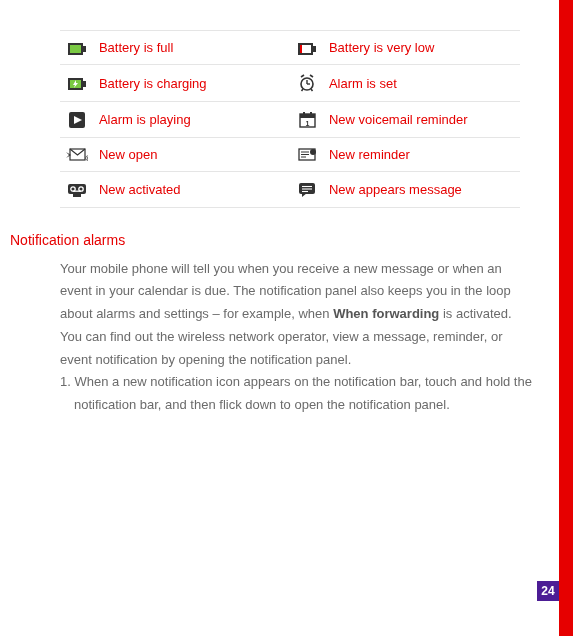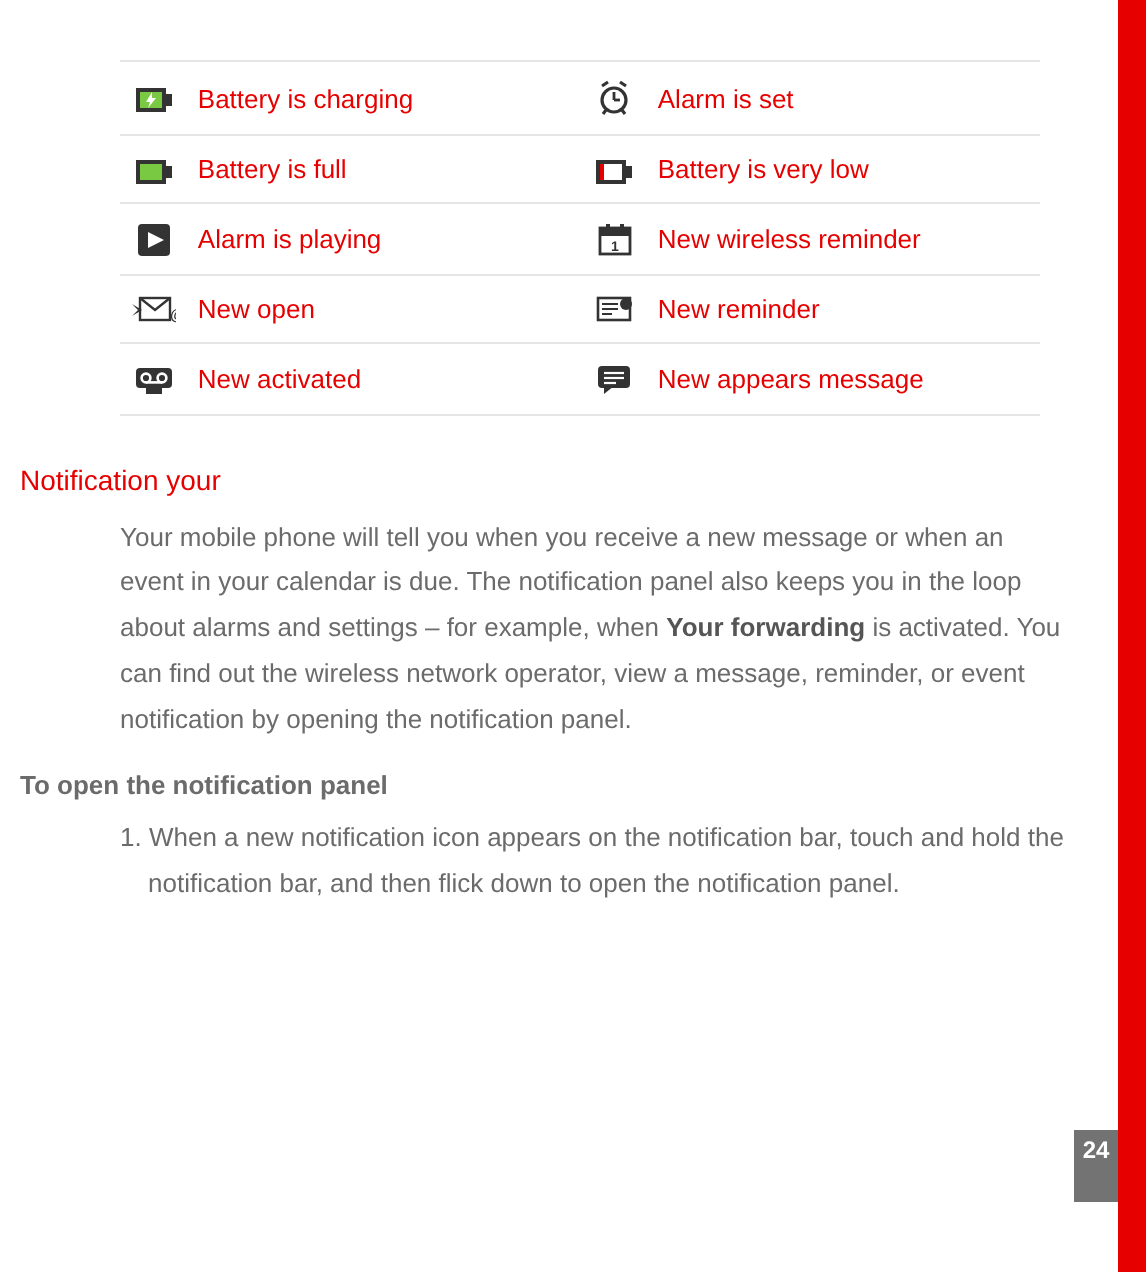--- a/index.html
+++ b/index.html
@@ -22,22 +22,22 @@
     top: 0;
     width: 14px;
     height: 636px;
     background: #e60000;
   }
   .pagenum-block {
     position: absolute;
     right: 14px;
     bottom: 35px;
     width: 22px;
-    height: 36px;
-    background: #737373;
+    height: 20px;
+    background: #4c1d95;
     color: #ffffff;
     font-size: 12px;
     font-weight: bold;
     text-align: center;
     line-height: 20px;
   }
   .footer {
     position: absolute;
     bottom: 20px;
     left: 10px;
@@ -102,20 +102,40 @@
 <body>
 
 <div class="page">
   <div class="redbar"></div>
   <div class="pagenum-block">24</div>
 
   <table class="status-table">
 
     <tbody>
         <tr>
+      <td class="iconcell">
+        <svg class="ico" width="18" height="12" viewBox="0 0 18 12">
+          <rect x="0" y="0" width="15" height="12" fill="#333"></rect>
+          <rect x="15" y="3" width="3" height="6" fill="#333"></rect>
+          <rect x="2" y="2" width="11" height="8" fill="#7ac943"></rect>
+        </svg>
+      </td>
+      <td class="labelcell">Battery is full</td>
+      <td class="iconcell">
+        <svg class="ico" width="18" height="12" viewBox="0 0 18 12">
+          <rect x="0" y="0" width="15" height="12" fill="#333"></rect>
+          <rect x="15" y="3" width="3" height="6" fill="#333"></rect>
+          <rect x="2" y="2" width="11" height="8" fill="#fff"></rect>
+          <rect x="2" y="2" width="2" height="8" fill="#e60000"></rect>
+        </svg>
+      </td>
+      <td class="labelcell">Battery is very low</td>
+    </tr>
+
+    <tr>
       <td class="iconcell">
         <svg class="ico" width="18" height="12" viewBox="0 0 18 12">
           <rect x="0" y="0" width="15" height="12" fill="#333"></rect>
           <rect x="15" y="3" width="3" height="6" fill="#333"></rect>
           <rect x="2" y="2" width="11" height="8" fill="#7ac943"></rect>
           <polygon points="8,2 5,7 7,7 6,10 10,5 8,5" fill="#fff"></polygon>
         </svg>
       </td>
       <td class="labelcell">Battery is charging</td>
       <td class="iconcell">
@@ -127,56 +147,36 @@
           <line x1="15" y1="3" x2="12" y2="1" stroke="#333" stroke-width="1.6"></line>
           <line x1="5" y1="15" x2="3.5" y2="17" stroke="#333" stroke-width="1.6"></line>
           <line x1="13" y1="15" x2="14.5" y2="17" stroke="#333" stroke-width="1.6"></line>
         </svg>
       </td>
       <td class="labelcell">Alarm is set</td>
     </tr>
 
     <tr>
       <td class="iconcell">
-        <svg class="ico" width="18" height="12" viewBox="0 0 18 12">
-          <rect x="0" y="0" width="15" height="12" fill="#333"></rect>
-          <rect x="15" y="3" width="3" height="6" fill="#333"></rect>
-          <rect x="2" y="2" width="11" height="8" fill="#7ac943"></rect>
-        </svg>
-      </td>
-      <td class="labelcell">Battery is full</td>
-      <td class="iconcell">
-        <svg class="ico" width="18" height="12" viewBox="0 0 18 12">
-          <rect x="0" y="0" width="15" height="12" fill="#333"></rect>
-          <rect x="15" y="3" width="3" height="6" fill="#333"></rect>
-          <rect x="2" y="2" width="11" height="8" fill="#fff"></rect>
-          <rect x="2" y="2" width="2" height="8" fill="#e60000"></rect>
-        </svg>
-      </td>
-      <td class="labelcell">Battery is very low</td>
-    </tr>
-
-    <tr>
-      <td class="iconcell">
         <svg class="ico" width="16" height="16" viewBox="0 0 16 16">
           <rect x="0" y="0" width="16" height="16" rx="2" fill="#333"></rect>
           <polygon points="5,4 13,8 5,12" fill="#fff"></polygon>
         </svg>
       </td>
       <td class="labelcell">Alarm is playing</td>
       <td class="iconcell">
         <svg class="ico" width="17" height="16" viewBox="0 0 17 16">
           <rect x="1" y="2" width="15" height="13" fill="none" stroke="#333" stroke-width="1.4"></rect>
           <rect x="1" y="2" width="15" height="4" fill="#333"></rect>
           <rect x="4" y="0" width="2" height="4" fill="#333"></rect>
           <rect x="11" y="0" width="2" height="4" fill="#333"></rect>
           <text x="8.5" y="13.5" font-size="7" font-family="Arial" fill="#333" text-anchor="middle" font-weight="bold">1</text>
         </svg>
       </td>
-      <td class="labelcell">New wireless reminder</td>
+      <td class="labelcell">New voicemail reminder</td>
     </tr>
 
     <tr>
       <td class="iconcell">
         <svg class="ico" width="22" height="14" viewBox="0 0 22 14">
           <rect x="4" y="1" width="15" height="11" fill="#fff" stroke="#333" stroke-width="1.2"></rect>
           <polyline points="4,1 11.5,7 19,1" fill="none" stroke="#333" stroke-width="1.2"></polyline>
           <text x="19" y="12" font-size="8" font-family="Arial" fill="#333" font-weight="bold">@</text>
           <polygon points="0,4 3,7 0,10 5,7" fill="#333"></polygon>
         </svg>
@@ -213,26 +213,25 @@
           <line x1="4" y1="7" x2="14" y2="7" stroke="#fff" stroke-width="1.1"></line>
           <line x1="4" y1="9.5" x2="10" y2="9.5" stroke="#fff" stroke-width="1.1"></line>
         </svg>
       </td>
       <td class="labelcell">New appears message</td>
     </tr>
   </tbody>
     </table>
 
   <h3 class="section">
-    <span>Notification  your</span>
+    <span>Notification  alarms</span>
   </h3>
 
   <p class="body">
-    <span>Your mobile phone will tell you when you receive a new message or when an event in your calendar is due. The notification panel also keeps you in the loop about alarms and settings – for example, when </span><b>Your forwarding</b><span> is activated. You can find out the wireless network operator, view a message, reminder, or event notification by opening the notification panel.</span>
+    <span>Your mobile phone will tell you when you receive a new message or when an event in your calendar is due. The notification panel also keeps you in the loop about alarms and settings – for example, when </span><b>When forwarding</b><span> is activated. You can find out the wireless network operator, view a message, reminder, or event notification by opening the notification panel.</span>
   </p>
 
-  <h4 class="sub">To open the notification panel</h4>
 
   <p class="step">
     <span>1. </span><span>When a new notification icon appears on the notification bar, touch and hold the notification bar, and then flick down to open the notification panel.</span>
   </p>
 
 </div>
 
 </body></html>

